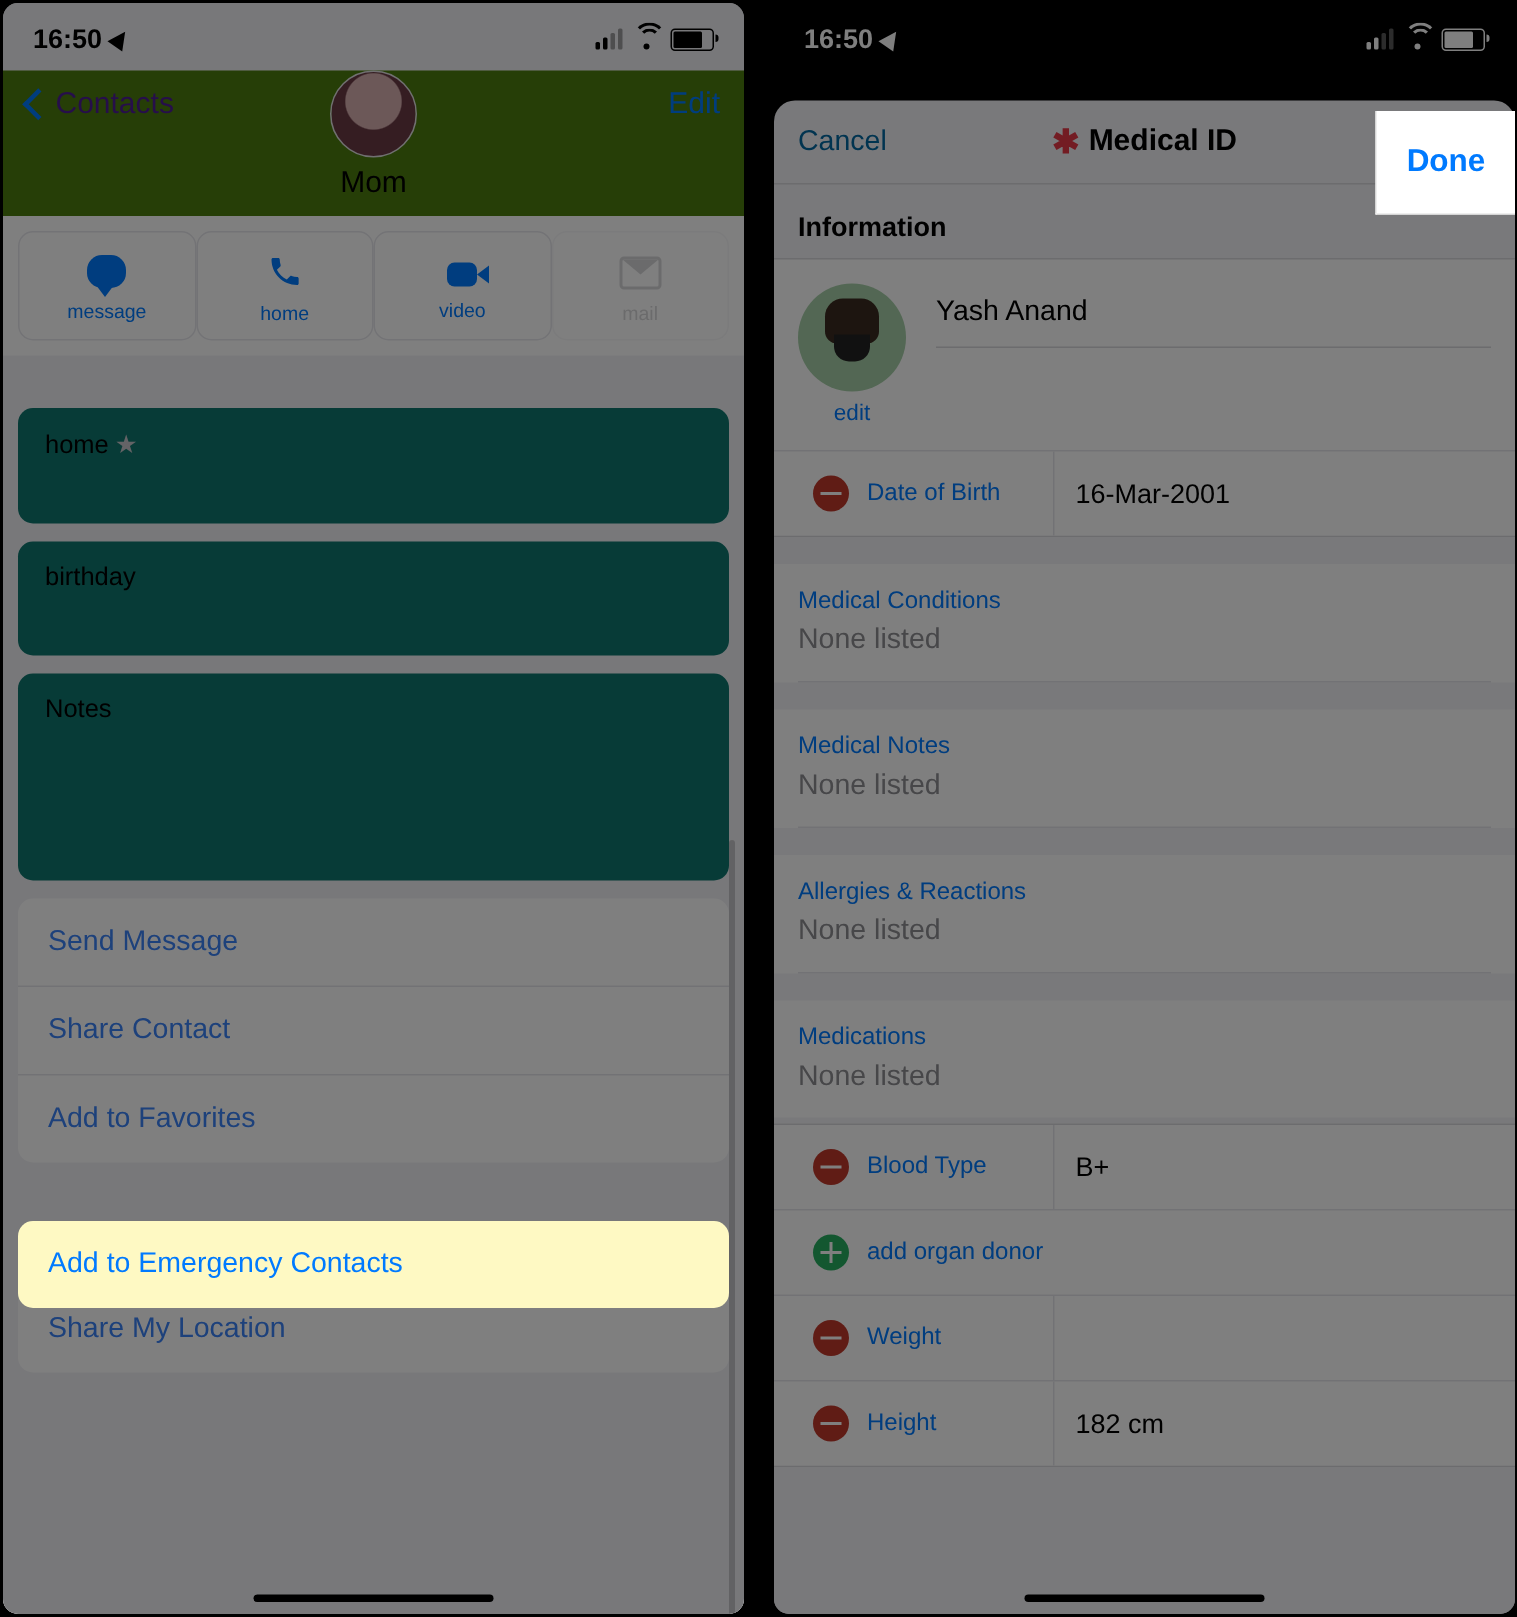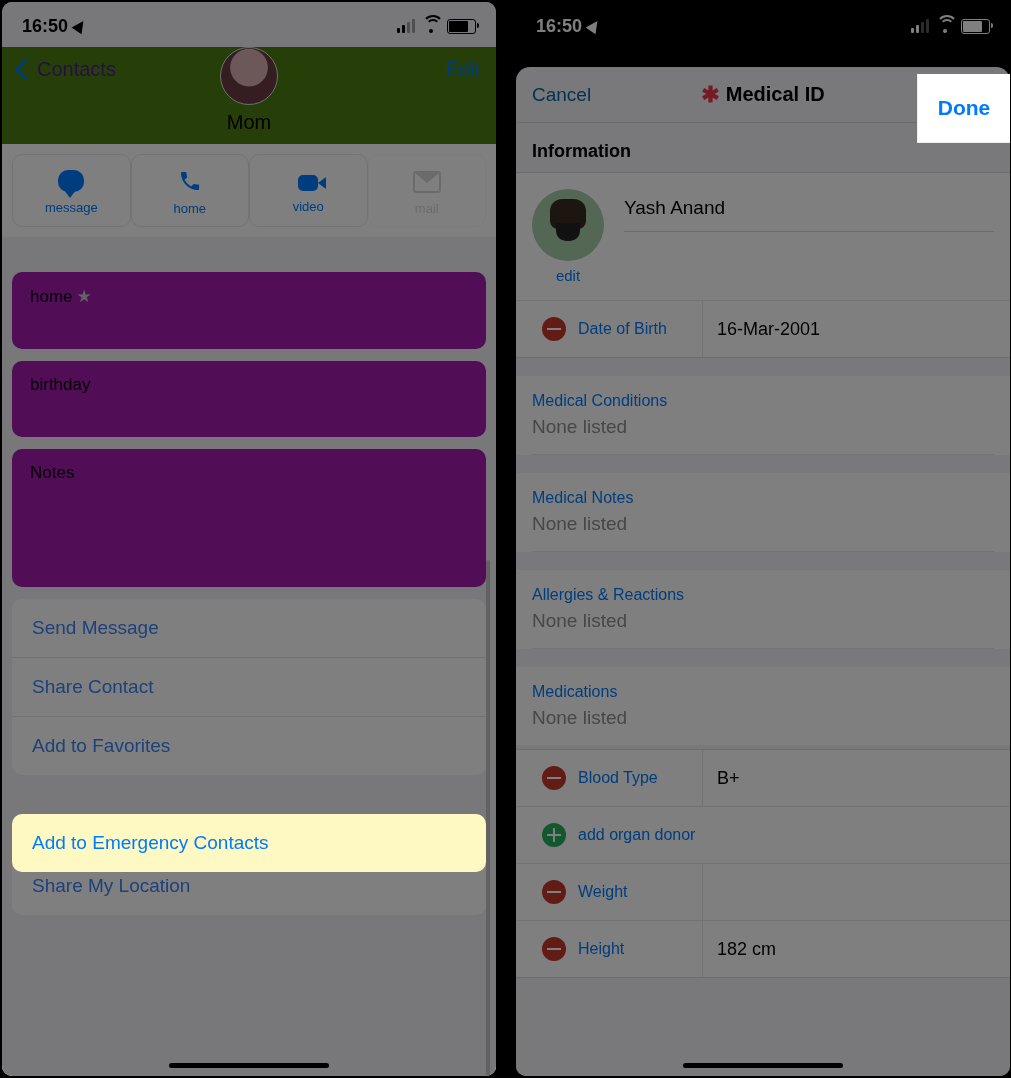--- a/index.html
+++ b/index.html
@@ -118,21 +118,21 @@
   .ic-video { background:#007aff; border-radius:5px; width:20px; height:16px; margin-top:3px;}
   .ic-video::after{content:"";position:absolute;right:-8px;top:2px;width:0;height:0;border-top:6px solid transparent;border-bottom:6px solid transparent;border-right:8px solid #007aff;}
   .ic-mail { width:24px;height:18px;border:2px solid #8e8e93;border-radius:3px; margin-top:2px;}
   .ic-mail::before{content:"";position:absolute;top:0;left:0;right:0;height:0;border-left:12px solid transparent;border-right:12px solid transparent;border-top:10px solid #8e8e93;}
 
   .scroll-left {
     position:absolute; top:258px; bottom:0; left:0; right:0;
     overflow:hidden;
     background:#f1f1f5;
   }
-  .card { background:#a21caf; border-radius:10px; margin:12px 10px; padding:14px 18px; font-size:18px; }
+  .card { background:#0f766e; border-radius:10px; margin:12px 10px; padding:14px 18px; font-size:18px; }
   .card.small-gap { margin-top:8px; }
   .field-label { color:#000; font-size:17px; margin-bottom:18px; }
   .star { color:#c7c7cc; margin-left:4px; }
 
   .list-card { background:#fff; border-radius:10px; margin:12px 10px 0; overflow:hidden; }
   .list-item {
     padding:18px 20px; font-size:19px; color:#3b82f6;
     border-bottom:1px solid #e5e5ea;
   }
   .list-item:last-child { border-bottom:none; }

